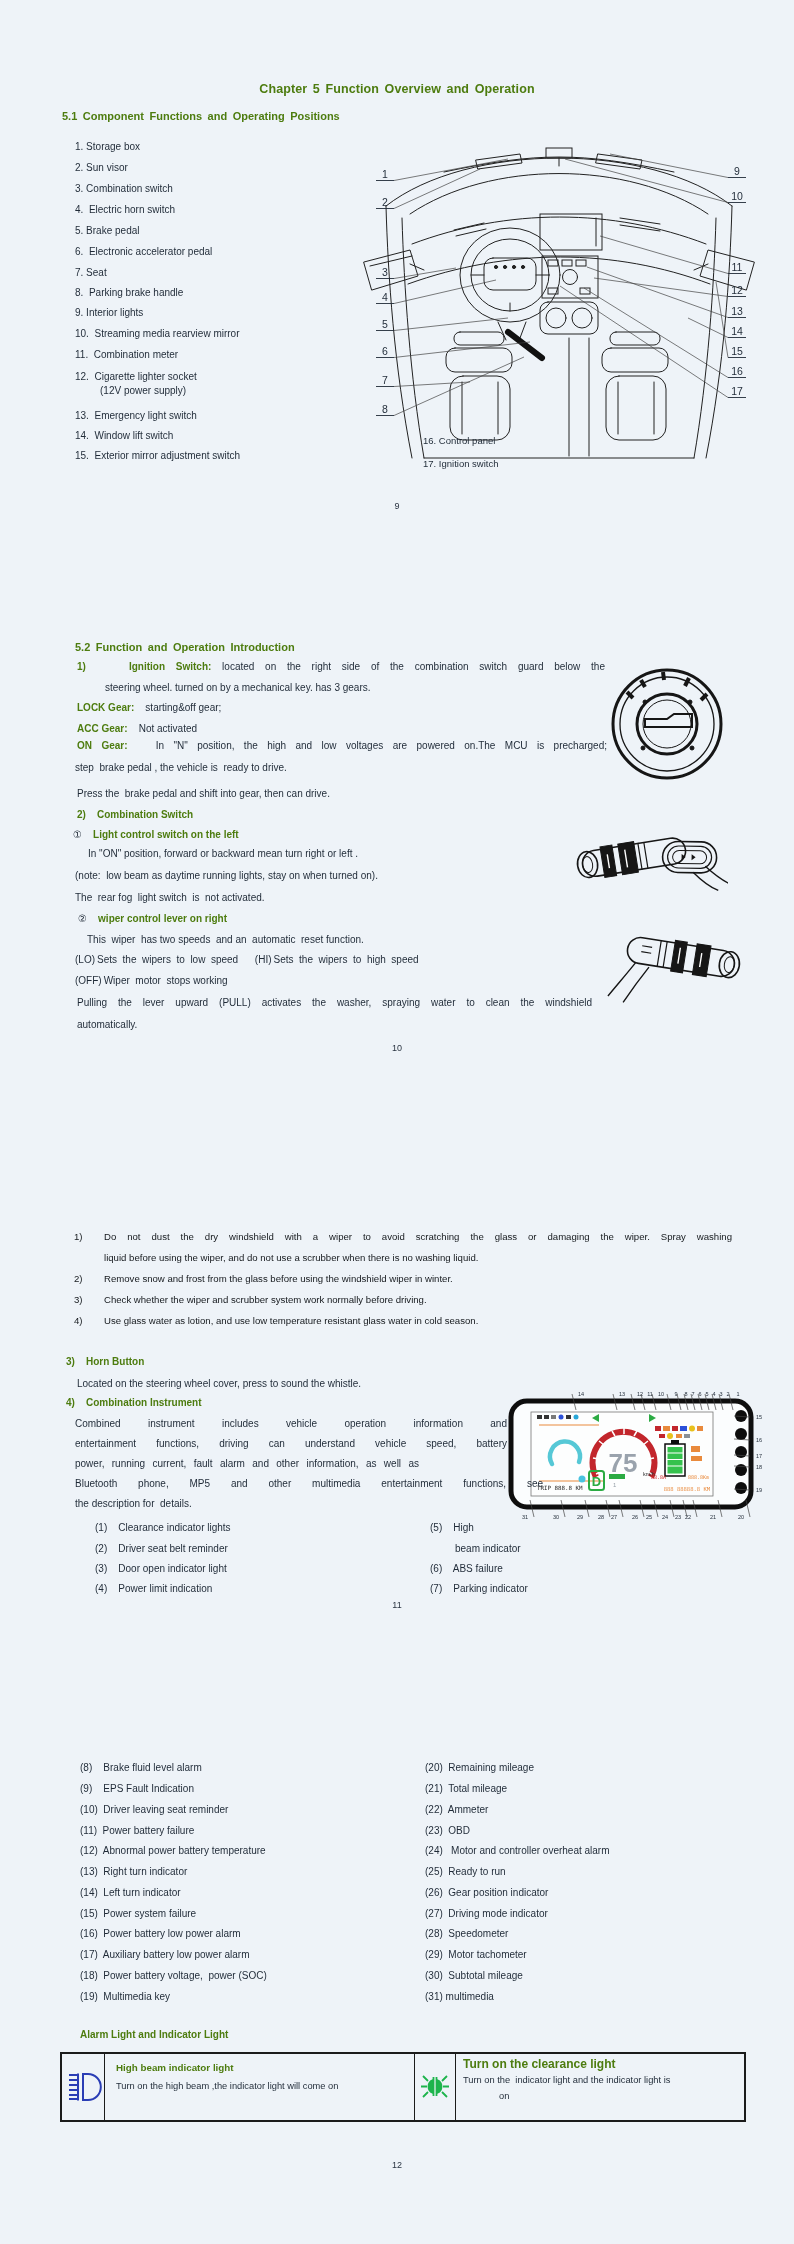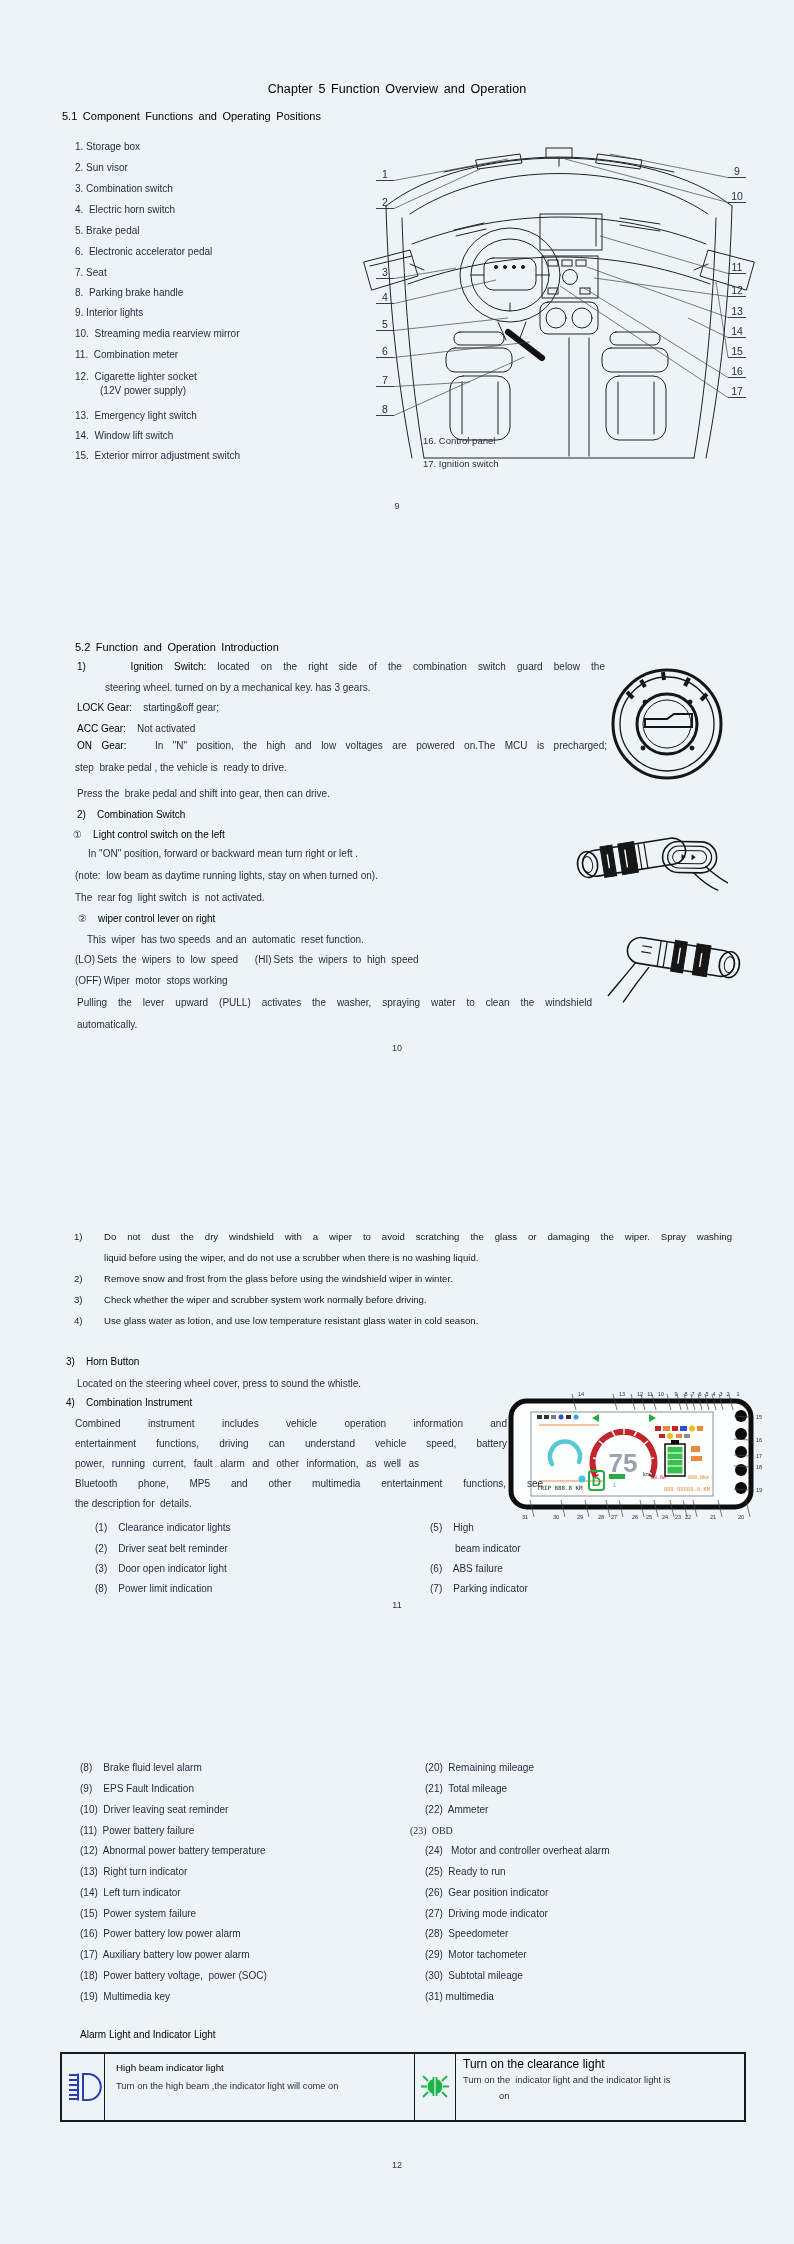--- a/index.html
+++ b/index.html
@@ -1,21 +1,21 @@
 <!DOCTYPE html>
 <html><head>
 <meta charset="utf-8">
 <style>
   html,body{margin:0;padding:0;background:#d8dde3}
   .page{position:relative;width:794px;height:2244px;background:#eef3f8;
         font-family:"Liberation Sans","DejaVu Sans",sans-serif;color:#1f2a37;overflow:hidden}
   .abs{position:absolute}
   .ln{position:absolute;white-space:pre;font-size:10px;line-height:13px}
   .just{white-space:normal;text-align:justify;text-align-last:justify}
-  .b{font-weight:normal;color:#000000}
+  .b{font-weight:bold;color:#4d7c0f}
   .center{position:absolute;left:0;width:100%;text-align:center}
   .t12{font-size:12.5px;word-spacing:2px;letter-spacing:.1px}
   .t11{font-size:11px;word-spacing:2.5px}
   .t95{font-size:9.5px}
   .w95{font-size:9.6px;color:#15191d}
   .pageno{font-size:9px;color:#2a3442}
   .warnbox{position:absolute;left:64px;top:1193px;width:676px;height:134px;border:1.5px solid #2e2e2e}
   .warnhead{height:23px;line-height:23px;text-align:center;background:#ebebeb;
             border-bottom:1.5px solid #2e2e2e;font-size:10.5px}
   .alarmtbl{position:absolute;left:60px;top:2052px;width:682px;height:66px;border:2px solid #1b1b1b}
@@ -406,41 +406,41 @@
     <div class="ln w95" style="left: 74px; top: 1314px;"><span>4)</span></div>
     <div class="ln w95" style="left: 104px; top: 1314px;"><span>Use glass water as lotion, and use low temperature resistant glass water in cold season.</span></div>
     <div class="ln just" style="left: 75px; top: 1417px; width: 432px;"><span>Combined  instrument  includes  vehicle  operation  information  and</span></div>
     <div class="ln just" style="left: 75px; top: 1437px; width: 432px;"><span>entertainment functions, driving can understand vehicle speed, battery</span></div>
     <div class="ln just" style="left: 75px; top: 1457px; width: 344px;"><span>power, running current, fault alarm and other information, as well as</span></div>
     <div class="ln just" style="left: 75px; top: 1477px; width: 468px;"><span>Bluetooth phone, MP5 and other multimedia entertainment functions, see</span></div>
     <div class="ln" style="left: 75px; top: 1497px;"><span>the description for  details.</span></div>
     <div class="ln" style="left: 95px; top: 1521px;"><span>(1)    Clearance indicator lights</span></div>
     <div class="ln" style="left: 95px; top: 1542px;"><span>(2)    Driver seat belt reminder</span></div>
     <div class="ln" style="left: 95px; top: 1562px;"><span>(3)    Door open indicator light</span></div>
-    <div class="ln" style="left: 95px; top: 1582px;"><span>(8)    Power limit indication</span></div>
+    <div class="ln" style="left: 95px; top: 1582px;"><span>(4)    Power limit indication</span></div>
     <div class="ln" style="left: 430px; top: 1521px;"><span>(5)    High</span></div>
     <div class="ln" style="left: 455px; top: 1542px;"><span>beam indicator</span></div>
     <div class="ln" style="left: 430px; top: 1562px;"><span>(6)    ABS failure</span></div>
     <div class="ln" style="left: 430px; top: 1582px;"><span>(7)    Parking indicator</span></div>
     <div class="ln" style="left: 80px; top: 1761px;"><span>(8)    Brake fluid level alarm</span></div>
     <div class="ln" style="left: 80px; top: 1782px;"><span>(9)    EPS Fault Indication</span></div>
     <div class="ln" style="left: 80px; top: 1803px;"><span>(10)  Driver leaving seat reminder</span></div>
     <div class="ln" style="left: 80px; top: 1824px;"><span>(11)  Power battery failure</span></div>
     <div class="ln" style="left: 80px; top: 1844px;"><span>(12)  Abnormal power battery temperature</span></div>
     <div class="ln" style="left: 80px; top: 1865px;"><span>(13)  Right turn indicator</span></div>
     <div class="ln" style="left: 80px; top: 1886px;"><span>(14)  Left turn indicator</span></div>
     <div class="ln" style="left: 80px; top: 1907px;"><span>(15)  Power system failure</span></div>
     <div class="ln" style="left: 80px; top: 1927px;"><span>(16)  Power battery low power alarm</span></div>
     <div class="ln" style="left: 80px; top: 1948px;"><span>(17)  Auxiliary battery low power alarm</span></div>
     <div class="ln" style="left: 80px; top: 1969px;"><span>(18)  Power battery voltage,  power (SOC)</span></div>
     <div class="ln" style="left: 80px; top: 1990px; text-align: center;"><span>(19)  Multimedia key</span></div>
     <div class="ln" style="left: 425px; top: 1761px;"><span>(20)  Remaining mileage</span></div>
     <div class="ln" style="left: 425px; top: 1782px;"><span>(21)  Total mileage</span></div>
     <div class="ln" style="left: 425px; top: 1803px;"><span>(22)  Ammeter</span></div>
-    <div class="ln" style="left: 410px; top: 1824px; font-family: Liberation Serif, serif;"><span>(23)  OBD</span></div>
+    <div class="ln" style="left: 425px; top: 1824px;"><span>(23)  OBD</span></div>
     <div class="ln" style="left: 425px; top: 1844px;"><span>(24)   Motor and controller overheat alarm</span></div>
     <div class="ln" style="left: 425px; top: 1865px;"><span>(25)  Ready to run</span></div>
     <div class="ln" style="left: 425px; top: 1886px;"><span>(26)  Gear position indicator</span></div>
     <div class="ln" style="left: 425px; top: 1907px;"><span>(27)  Driving mode indicator</span></div>
     <div class="ln" style="left: 425px; top: 1927px;"><span>(28)  Speedometer</span></div>
     <div class="ln" style="left: 425px; top: 1948px;"><span>(29)  Motor tachometer</span></div>
     <div class="ln" style="left: 425px; top: 1969px;"><span>(30)  Subtotal mileage</span></div>
     <div class="ln" style="left: 425px; top: 1990px;"><span>(31) multimedia</span></div>
   </div>
 

